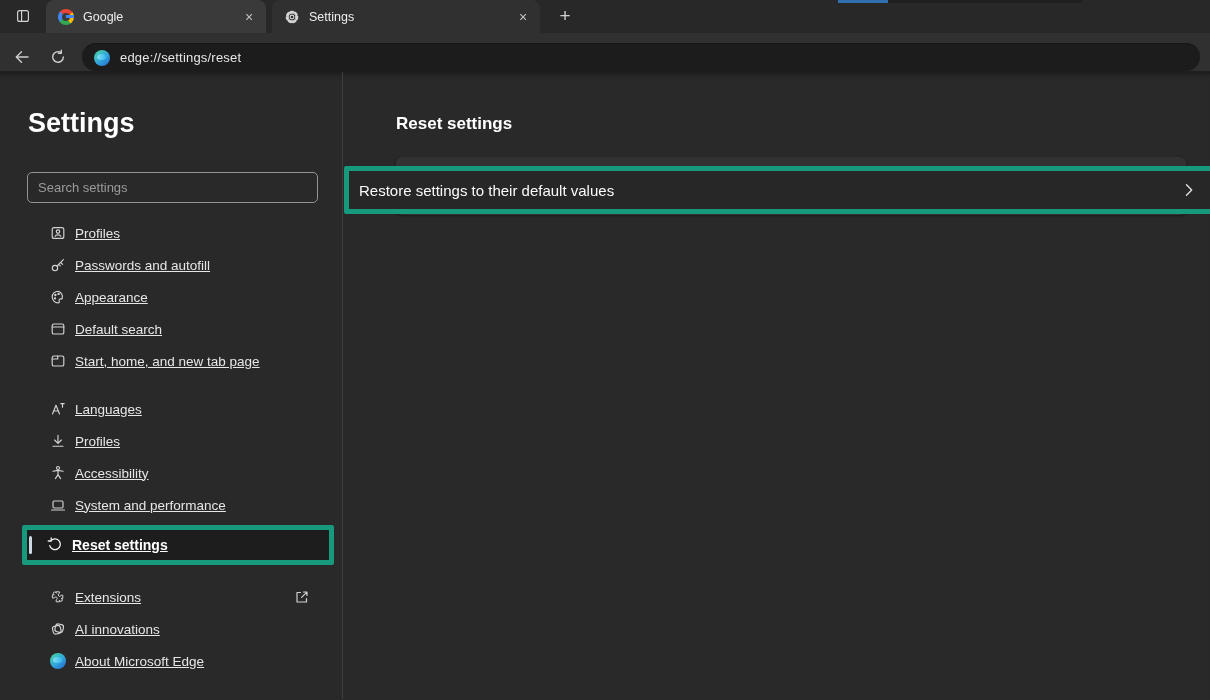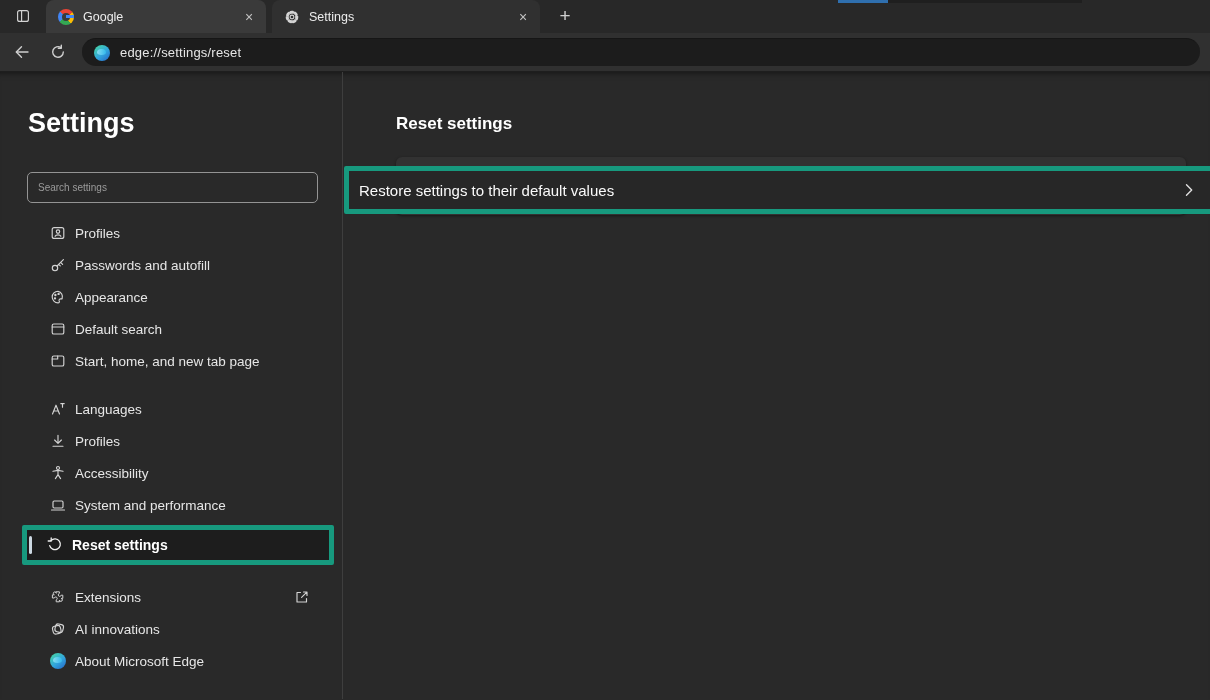--- a/index.html
+++ b/index.html
@@ -22,40 +22,40 @@
   .google-logo { border-radius:50%;
     background:conic-gradient(from 315deg,#ea4335 0 100deg,#fbbc05 100deg 190deg,#34a853 190deg 280deg,#4285f4 280deg 360deg); }
   .google-logo::before { content:""; position:absolute; inset:4px; border-radius:50%; background:#3a3a3a; }
   .google-logo::after { content:""; position:absolute; right:0; top:6.5px; width:8px; height:3px; background:#4285f4; }
 
   
   .artifact-dark { position:absolute; left:845px; top:0; width:237px; height:3px; background:#1f1f1f; }
   .artifact-blue { position:absolute; left:838px; top:0; width:50px; height:3px; }
 
   
-  .toolbar { height:39px; background:#303030; display:flex; align-items:center; padding:0 10px 0 8px; border-bottom:1px solid #1e1e1e; }
+  .toolbar { height:39px; background:#303030; display:flex; align-items:flex-end; padding:0 10px 0 8px; border-bottom:1px solid #1e1e1e; }
   .nav-btn { width:28px; height:28px; display:flex; align-items:center; justify-content:center; border-radius:4px; cursor:pointer; }
   .nav-btn + .nav-btn { margin-left:8px; }
   .url-pill { flex:1; height:28px; margin-left:10px; background:#1c1c1c; border-radius:14px; display:flex; align-items:center; padding:0 12px; border-top:1px solid #161616; }
   .edge-logo { width:16px; height:16px; border-radius:50%; background:linear-gradient(140deg,#47d6a4 5%,#31a5dd 55%,#2563c6 100%); position:relative; }
   .edge-logo::after { content:""; position:absolute; left:3px; top:4px; width:9px; height:6px; border-radius:50% 50% 50% 50%/60% 60% 40% 40%; background:linear-gradient(90deg,#9fe8ff,#35c1f1); opacity:.75; }
   .url-text { margin-left:10px; font-size:13px; color:#e6e6e6; letter-spacing:.2px; }
 
   
   .content { position:relative; display:flex; height:627px; background:#292929; box-shadow:inset 0 7px 7px -7px rgba(0,0,0,.65); }
   .sidebar { position:relative; width:343px; flex:0 0 343px; border-right:1px solid #3e3e3e; }
   .sidebar-title { margin:36px 0 0 28px; font-size:27px; font-weight:700; color:#ffffff; }
-  .search-box { display:block; width:291px; height:31px; margin:33px 0 0 27px; background:transparent; border:1px solid #949494; border-radius:5px; padding:0 10px; font-size:10px; color:#e8e8e8; font-family:inherit; outline:none; }
+  .search-box { display:block; width:291px; height:31px; margin:33px 0 0 27px; background:transparent; border:1px solid #949494; border-radius:5px; padding:0 10px; font-size:13px; color:#e8e8e8; font-family:inherit; outline:none; }
   .search-box::placeholder { color:#9b9b9b; }
 
   .nav { margin-top:14px; padding:0 8px 0 16px; }
   .nav-group + .nav-group { margin-top:16px; }
   .nav-item { position:relative; height:32px; display:flex; align-items:center; padding-left:34px; border-radius:4px; cursor:pointer; }
   .nav-item .icon { width:16px; height:16px; flex:0 0 16px; margin-right:9px; display:flex; }
-  .nav-item .nav-label { font-size:13.5px; color:#e6e6e6; white-space:nowrap; }
+  .nav-item .nav-label { font-size:13.5px; color:#e6e6e6; white-space:nowrap;text-decoration:underline; }
   .nav-item .trail { position:absolute; right:24px; top:8px; width:16px; height:16px; }
   svg.ic { width:16px; height:16px; stroke:#d4d4d4; fill:none; stroke-width:1.15; stroke-linecap:round; stroke-linejoin:round; }
 
   
   .ann-box-sidebar { margin:4px 0 4px 6px; border:5px solid var(--ann); border-radius:2px; }
   .ann-box-sidebar .nav-item { height:30px; background:#1d1d1d; border-radius:0; padding-left:20px; margin:0; }
   .ann-box-sidebar .nav-label { font-weight:700; font-size:14px; color:#ffffff; }
   .ann-box-sidebar svg.ic { stroke:#f0f0f0; }
   .sel-indicator { position:absolute; left:2px; top:6px; width:3px; height:18px; border-radius:2px; background:#ccd8e2; }
 

